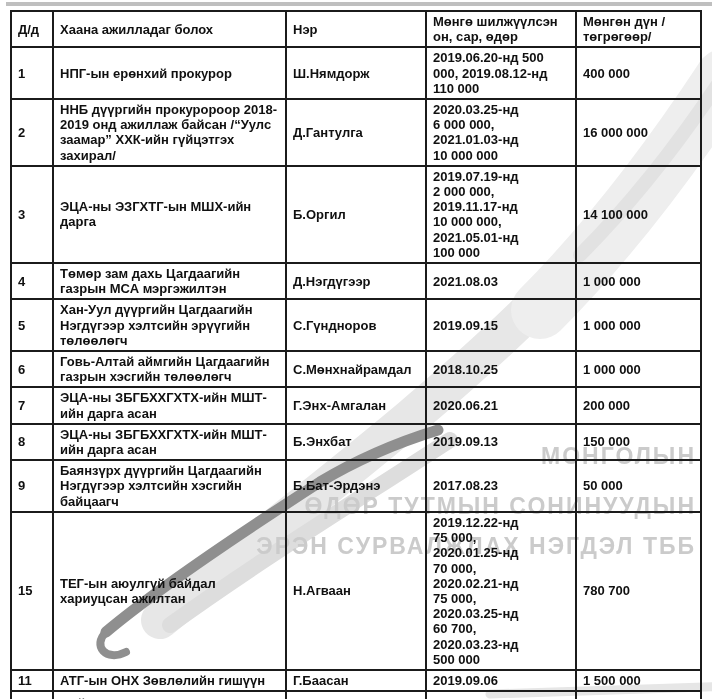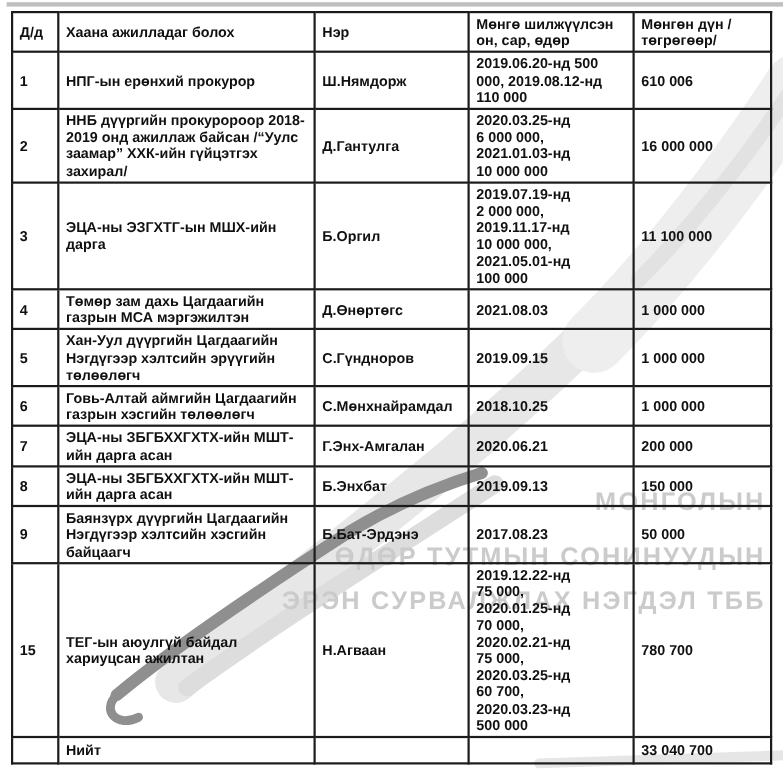--- a/index.html
+++ b/index.html
@@ -82,21 +82,21 @@
       <th>Мөнгө шилжүүлсэн он, сар, өдөр</th>
       <th>Мөнгөн дүн /төгрөгөөр/</th>
     </tr>
   </thead>
   <tbody>
   <tr>
     <td>1</td>
     <td>НПГ-ын ерөнхий прокурор</td>
     <td>Ш.Нямдорж</td>
     <td class="dates">2019.06.20-нд 500 000, 2019.08.12-нд 110 000</td>
-    <td>610 006</td>
+    <td>400 000</td>
   </tr>
 
   <tr>
     <td>2</td>
     <td>ННБ дүүргийн прокуророор 2018-2019 онд ажиллаж байсан /“Уулс заамар” ХХК-ийн гүйцэтгэх захирал/</td>
     <td>Д.Гантулга</td>
     <td class="dates">2020.03.25-нд
 6 000 000,
 2021.01.03-нд
 10 000 000</td>
@@ -106,27 +106,27 @@
   <tr>
     <td>3</td>
     <td>ЭЦА-ны ЭЗГХТГ-ын МШХ-ийн дарга</td>
     <td>Б.Оргил</td>
     <td class="dates">2019.07.19-нд
 2 000 000,
 2019.11.17-нд
 10 000 000,
 2021.05.01-нд
 100 000</td>
-    <td>11 100 000</td>
+    <td>14 100 000</td>
   </tr>
 
   <tr>
     <td>4</td>
     <td>Төмөр зам дахь Цагдаагийн газрын МСА мэргэжилтэн</td>
-    <td>Д.Өнөртөгс</td>
+    <td>Д.Нэгдүгээр</td>
     <td class="dates">2021.08.03</td>
     <td>1 000 000</td>
   </tr>
 
   <tr>
     <td>5</td>
     <td>Хан-Уул дүүргийн Цагдаагийн Нэгдүгээр хэлтсийн эрүүгийн төлөөлөгч</td>
     <td>С.Гүндноров</td>
     <td class="dates">2019.09.15</td>
     <td>1 000 000</td>
@@ -174,20 +174,27 @@
 70 000,
 2020.02.21-нд
 75 000,
 2020.03.25-нд
 60 700,
 2020.03.23-нд
 500 000</td>
     <td>780 700</td>
   </tr>
 
+  <tr>
+    <td>11</td>
+    <td>АТГ-ын ОНХ Зөвлөлийн гишүүн</td>
+    <td>Г.Баасан</td>
+    <td class="dates">2019.09.06</td>
+    <td>1 500 000</td>
+  </tr>
 </tbody>
   <tfoot>
     <tr class="total-row">
       <td></td>
       <td>Нийт</td>
       <td></td>
       <td></td>
       <td>33 040 700</td>
     </tr>
   </tfoot>

